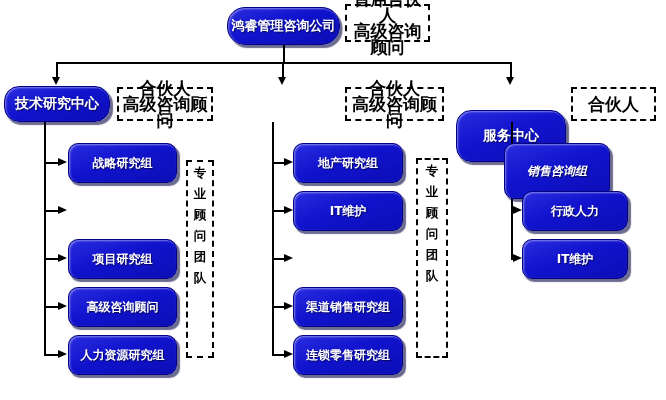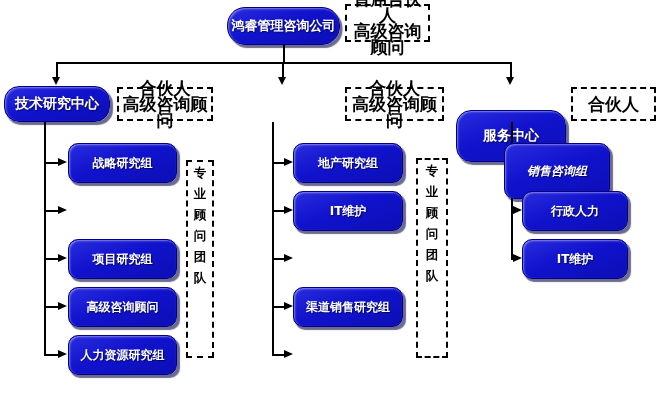--- a/index.html
+++ b/index.html
@@ -149,20 +149,23 @@
 
   <div class="node child" style="left:293px;top:143px;width:110px;height:40px;">
     <span>地产研究组</span>
     </div>
   <div class="node child" style="left:293px;top:191px;width:110px;height:40px;">
     <span>IT维护</span>
     </div>
   <div class="node child" style="left:293px;top:287px;width:110px;height:40px;">
     <span>渠道销售研究组</span>
     </div>
+  <div class="node child" style="left:293px;top:335px;width:110px;height:40px;">
+    <span>连锁零售研究组</span>
+    </div>
 
   <div class="vbox" style="left:416px;top:158px;width:32px;height:200px;">
     <span>专业顾问团队</span>
   </div>
 
   <div class="line" style="left:511px;top:122px;width:2px;height:138px;"></div>
   <div class="line" style="left:511px;top:162px;width:6px;height:2px;"></div>
   <div class="arrow-right" style="left:513px;top:158px;"></div>
   <div class="line" style="left:511px;top:210px;width:6px;height:2px;"></div>
   <div class="arrow-right" style="left:513px;top:206px;"></div>

